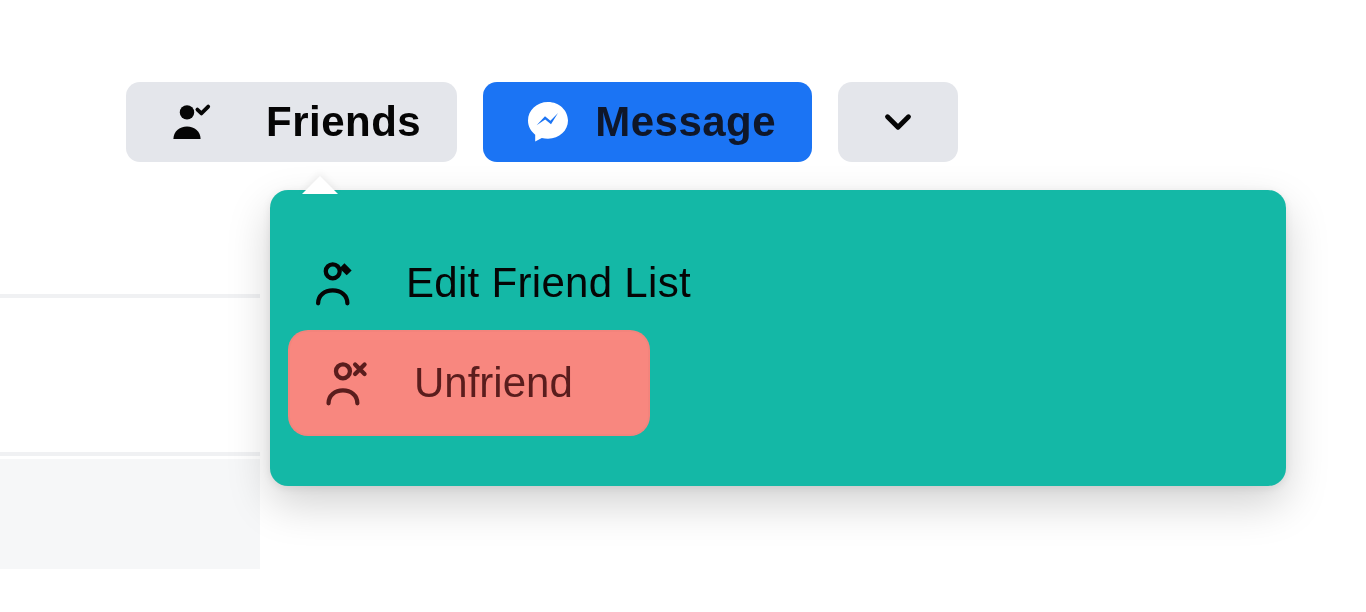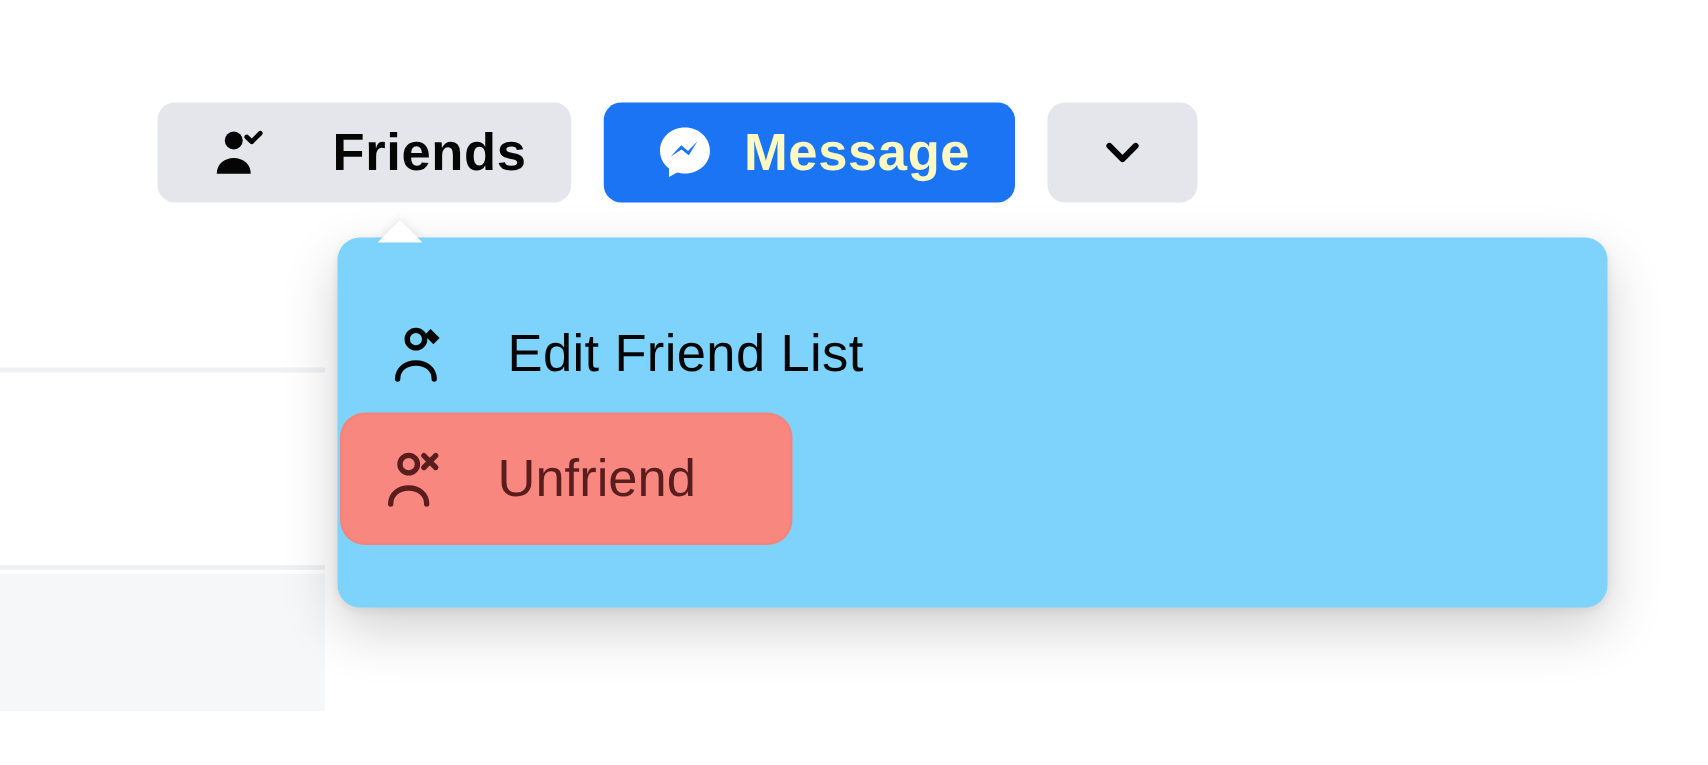--- a/index.html
+++ b/index.html
@@ -10,31 +10,31 @@
     .bg-sep { position: absolute; left: 0; width: 260px; height: 4px; background: #f0f1f3; }
     .bg-sep.a { top: 294px; }
     .bg-sep.b { top: 452px; }
     .bg-sep.c { top: 459px; height: 110px; background: #f6f7f8; }
 
     .btn-row { position: absolute; top: 82px; left: 126px; display: flex; gap: 26px; align-items: center; }
 
     .btn { display: flex; align-items: center; gap: 18px; border-radius: 14px; height: 80px; padding: 0 36px; font-weight: 600; cursor: pointer; }
     .btn-gray { background: #e4e6eb; color: #050505; }
     .btn-gray .lbl { font-size: 42px; letter-spacing: 0.5px; margin-left: 28px; }
-    .btn-blue { background: #1b74f4; color: #fef9c3; }
+    .btn-blue { background: #1b74f4; color: #0f172a; }
     .btn-blue .lbl { font-size: 42px; letter-spacing: 0.5px; }
 
     .btn-chevron { background: #e4e6eb; height: 80px; width: 120px; border-radius: 14px; display: flex; align-items: center; justify-content: center; cursor: pointer; }
 
     .dropdown {
       position: absolute;
       top: 190px;
       left: 270px;
       width: 1016px;
-      background: #7dd3fc;
+      background: #14b8a6;
       border-radius: 18px;
       box-shadow: 0 18px 44px rgba(0,0,0,0.18), 0 2px 8px rgba(0,0,0,0.08);
       padding: 46px 0 50px 0;
     }
     .dropdown::before {
       content: "";
       position: absolute;
       top: -14px;
       left: 32px;
       width: 0; height: 0;
@@ -46,21 +46,21 @@
 
     .menu-item {
       display: flex;
       align-items: center;
       gap: 42px;
       padding: 18px 36px;
       cursor: pointer;
     }
     .menu-item .txt { font-size: 42px; font-weight: 500; color: #050505; letter-spacing: 0.3px; }
 
-    .highlight-wrap { padding: 0 2px; }
+    .highlight-wrap { padding: 0 18px; }
     .highlight {
       background: #f8877f;
       border-radius: 20px;
       display: flex;
       align-items: center;
       gap: 38px;
       padding: 24px 30px;
       width: 362px;
       box-shadow: inset 0 0 0 2px rgba(0,0,0,0.02);
     }

